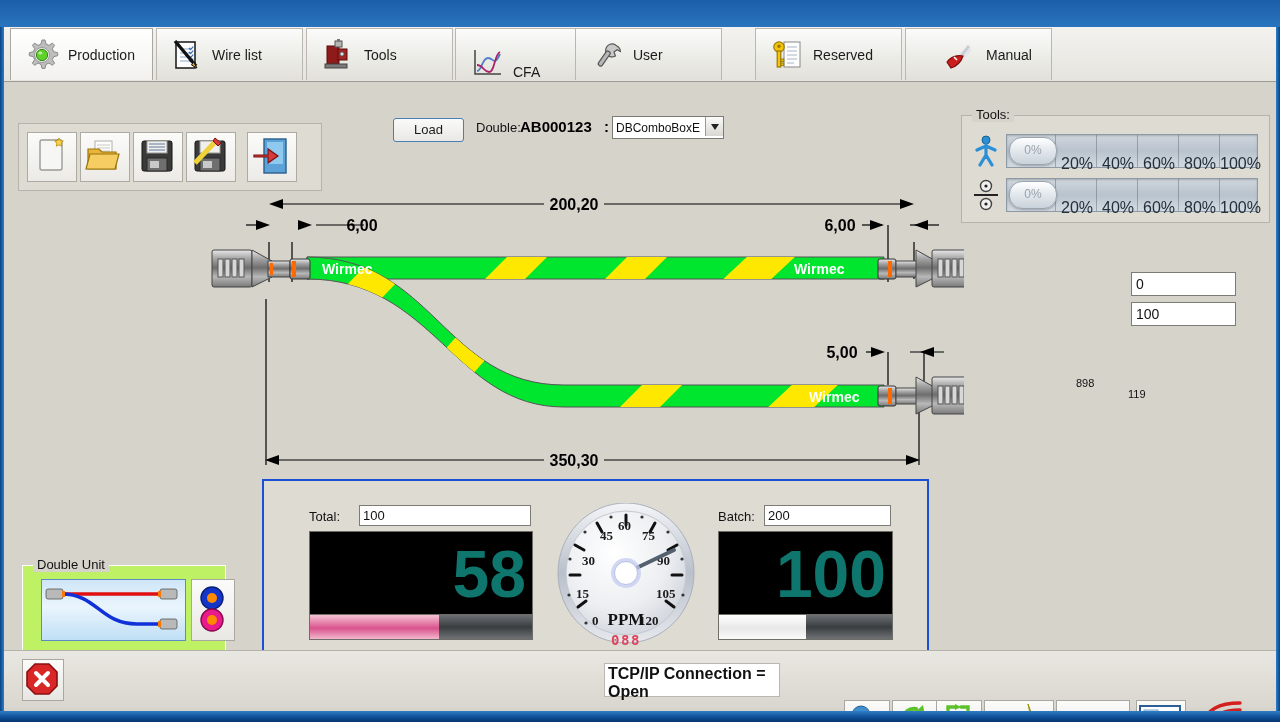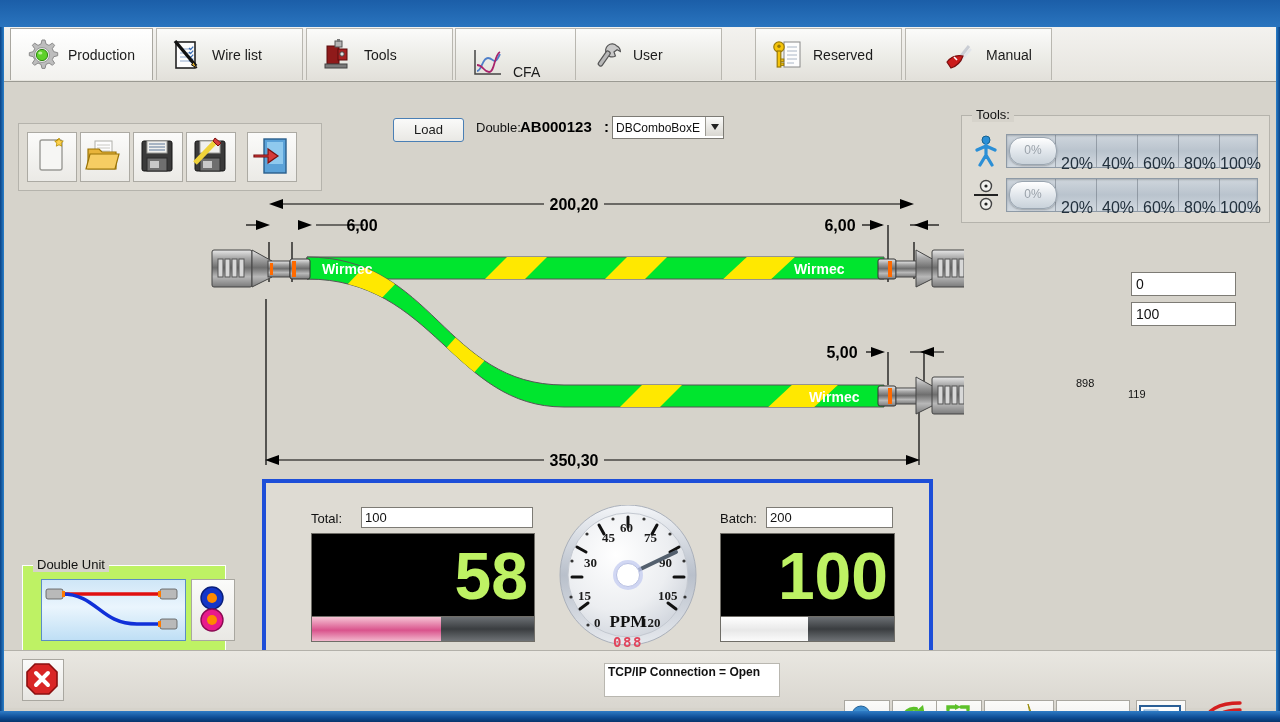--- a/index.html
+++ b/index.html
@@ -109,33 +109,33 @@
   .diagram{position:absolute;left:0;top:160px;width:960px;height:300px;}
   
   .rfield{
     position:absolute;width:105px;height:24px;background:#fff;border:1px solid #7d7b75;
     font-size:14px;color:#111;line-height:23px;padding-left:4px;box-sizing:border-box;
   }
   .rnum{position:absolute;font-size:11px;color:#111;}
   
   .counterpanel{
     position:absolute;left:258px;top:452px;width:663px;height:197px;
-    border:4px solid #1d4ed8;background:#dedbd3;
+    border:2px solid #1d4ed8;background:#dedbd3;
   }
   .cnt-lbl{position:absolute;font-size:13px;color:#111;}
   .cnt-input{
     position:absolute;height:21px;background:#fff;border:1px solid #7d7b75;
     font-size:13px;color:#111;line-height:20px;padding-left:3px;box-sizing:border-box;
   }
   .cnt-display{
     position:absolute;background:#000;border:1px solid #6f6d67;
     display:flex;align-items:center;justify-content:flex-end;
   }
   .cnt-display .num{
-    font-size:66px;font-weight:bold;color:#bef264;line-height:1;
+    font-size:66px;font-weight:bold;color:#0f766e;line-height:1;
     padding-right:6px;font-family:"Liberation Sans",sans-serif;
   }
   .cnt-bar{position:absolute;height:24px;border:1px solid #6f6d67;background:linear-gradient(180deg,#6b6f73 0%,#3a3d40 50%,#6e7276 100%);overflow:hidden;}
   .cnt-bar .fill{position:absolute;left:0;top:0;height:100%;}
   .gauge-label{position:absolute;font-size:13px;color:#111;}
   
   .dunit{
     position:absolute;left:18px;top:538px;width:202px;height:88px;
     border:1px solid #ffffff;background:#bef264;
   }
@@ -147,21 +147,21 @@
     border-top:1px solid #b3b1aa;
   }
   .stopbtn{
     position:absolute;left:18px;top:8px;width:40px;height:40px;
     background:linear-gradient(180deg,#fbfbfa 0%,#e7e6e2 100%);
     border:1px solid #a9a7a0;cursor:pointer;
   }
   .statustext{
     position:absolute;left:600px;top:12px;width:176px;height:34px;
     background:#ffffff;border:1px solid #b9b7b0;
-    font-size:12px;color:#111;padding:1px 3px;box-sizing:border-box;font-weight:bold;
+    font-size:16px;color:#111;padding:1px 3px;box-sizing:border-box;font-weight:bold;
   }
   .sbtn{
     position:absolute;top:673px;height:38px;
     background:linear-gradient(180deg,#fbfbfa 0%,#e7e6e2 100%);
     border:1px solid #a9a7a0;cursor:pointer;
   }
   .badge4{position:absolute;left:1181px;top:681px;font-size:17px;font-weight:bold;color:#c01010;}
   .blue-edge{position:absolute;left:0;top:711px;width:1280px;height:11px;
     background:linear-gradient(180deg,#2f7cc6 0%,#0d4c94 60%,#07356c 100%);}
   .left-edge{position:absolute;left:0;top:27px;width:4px;height:684px;

